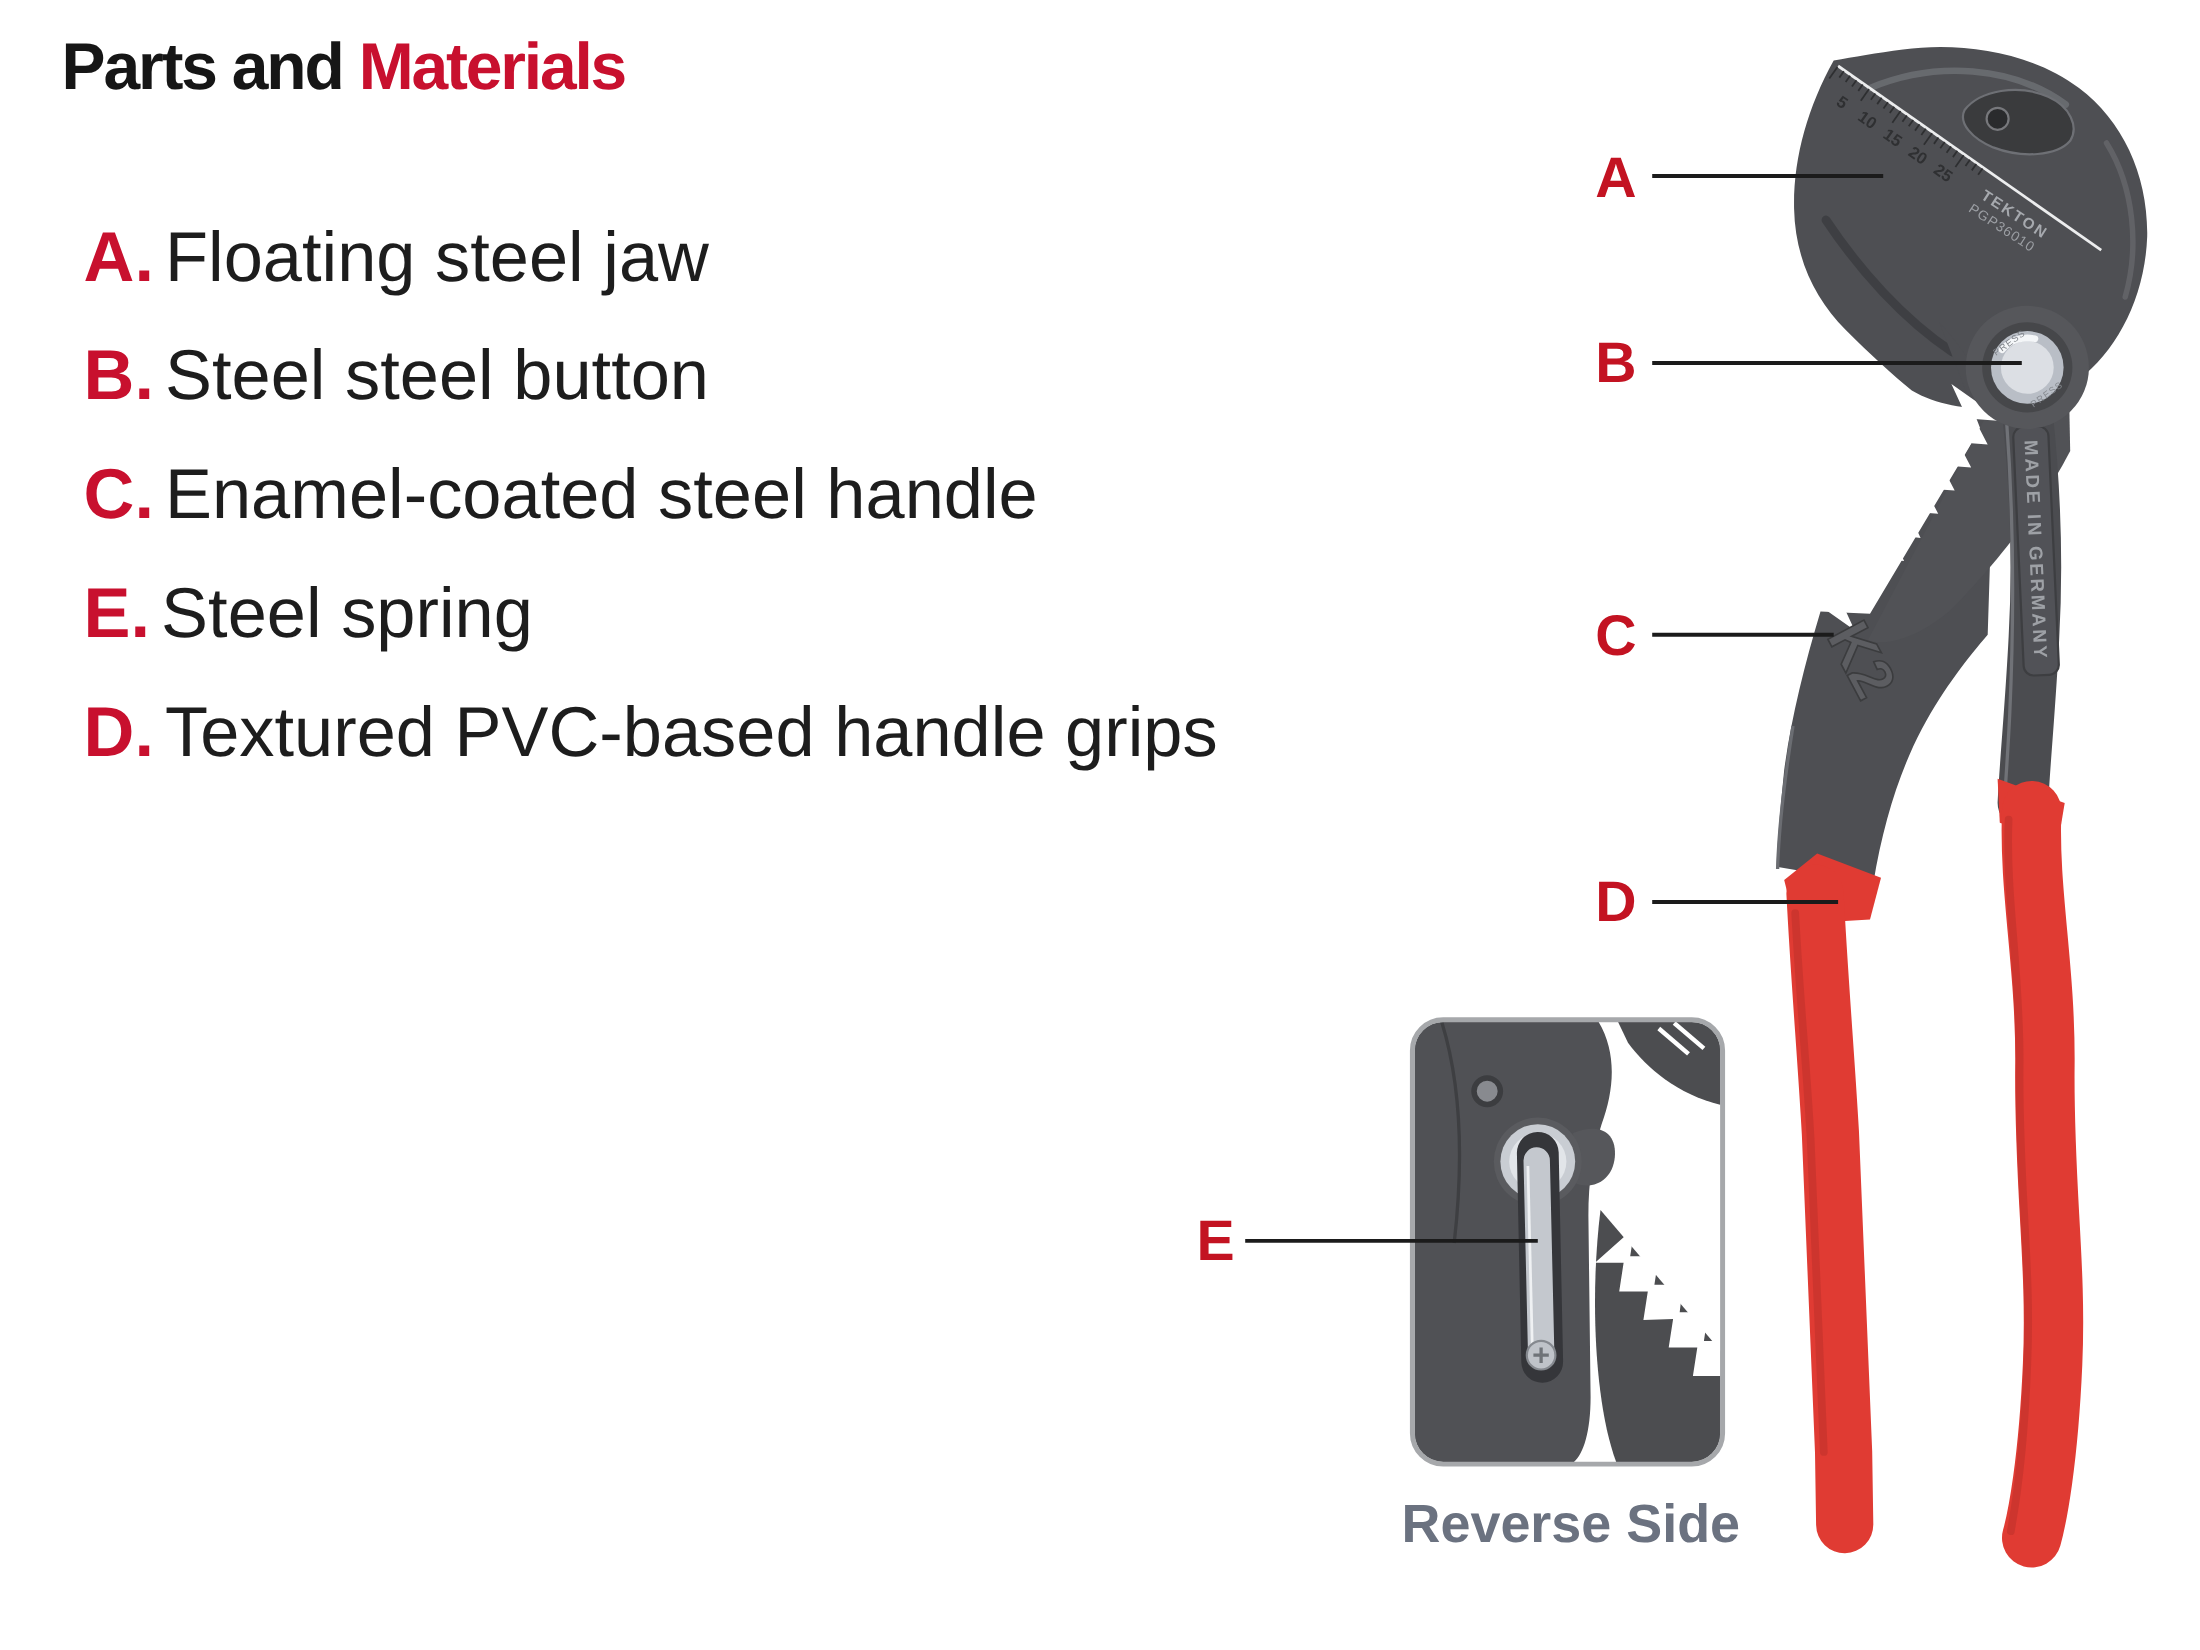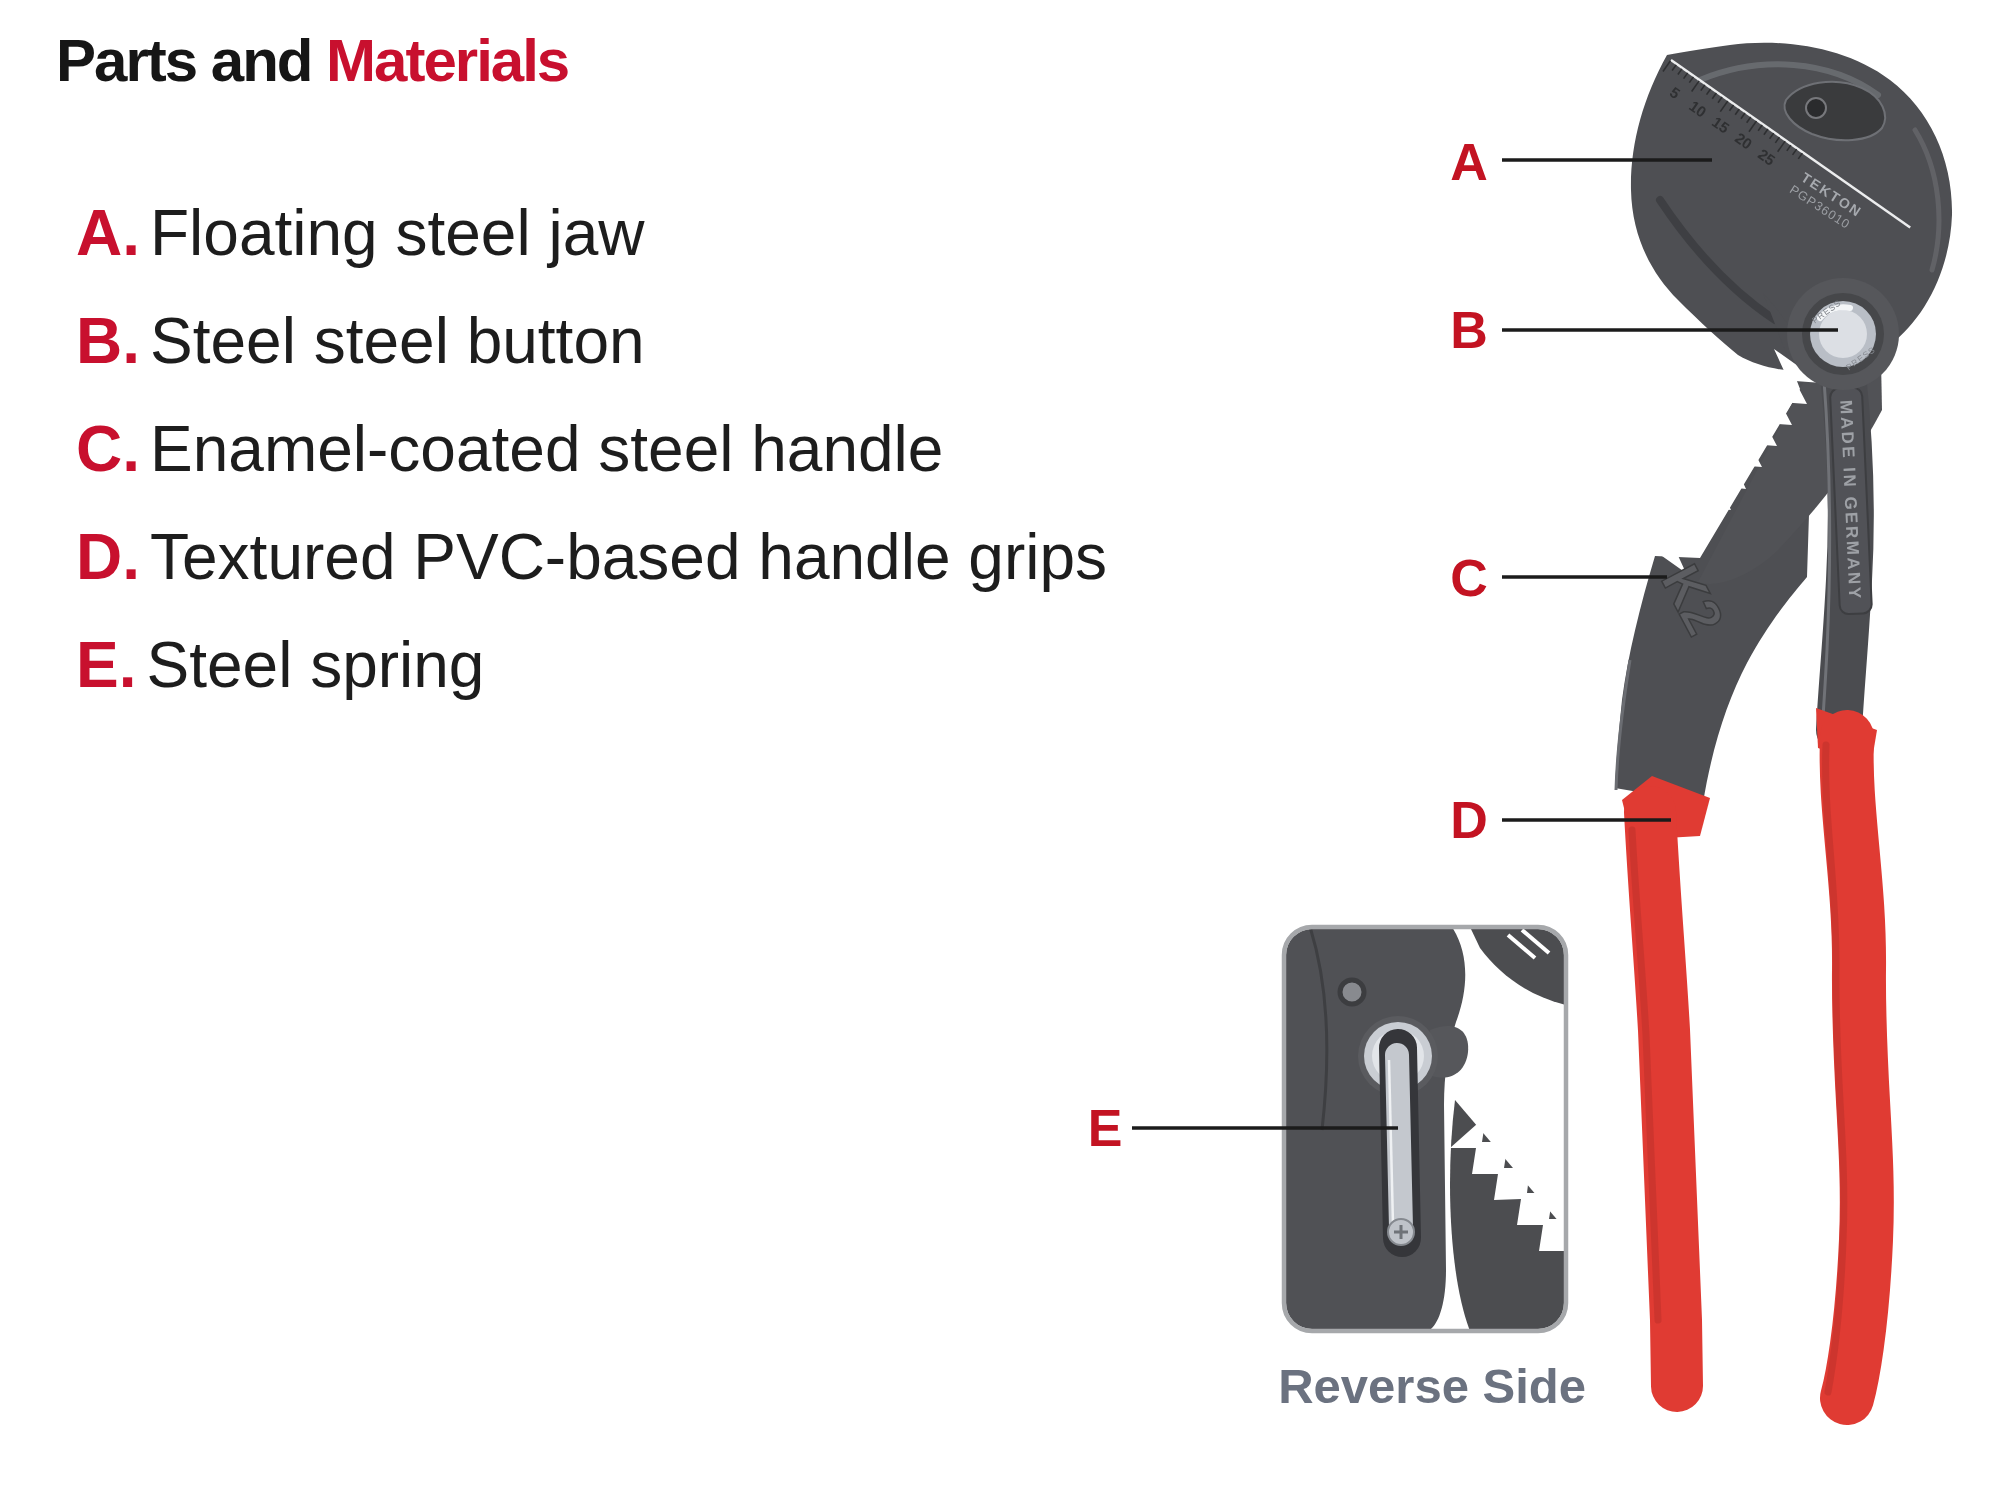--- a/index.html
+++ b/index.html
@@ -15,39 +15,39 @@
   .parts-list{position:absolute;left:76px;top:204px;list-style:none;margin:0;padding:0;}
   .parts-list li{
     font-size:64px;color:#1d1d1d;margin:0 0 50px 0;line-height:58px;white-space:nowrap;
   }
   .parts-list .letter{color:#C8102E;font-weight:bold;margin-right:10px;}
   .callout{
     position:absolute;transform:translate(-50%,-50%);
     font-size:52px;font-weight:bold;color:#C31322;line-height:1;
   }
   .inset-caption{
-    position:absolute;left:1270px;top:1358px;width:316px;text-align:right;
+    position:absolute;left:1270px;top:1358px;width:316px;text-align:center;
     font-size:49px;font-weight:bold;color:#6B7280;white-space:nowrap;
   }
   svg.art{position:absolute;left:0;top:0;}
   text{font-family:"Liberation Sans",sans-serif;}
 </style>
 </head>
 <body>
 
 <div class="page">
 
   <div class="title"><span>Parts and </span><span class="hl">Materials</span></div>
 
   <ul class="parts-list">
     <li><span class="letter">A.</span><span>Floating steel jaw</span></li>
     <li><span class="letter">B.</span><span>Steel steel button</span></li>
     <li><span class="letter">C.</span><span>Enamel-coated steel handle</span></li>
+    <li><span class="letter">E.</span><span>Steel spring</span></li>
     <li><span class="letter">D.</span><span>Textured PVC-based handle grips</span></li>
-    <li><span class="letter">E.</span><span>Steel spring</span></li>
   </ul>
 
   <svg class="art" width="2000" height="1500" viewBox="0 0 2000 1500">
     <defs>
       <clipPath id="insetClip">
           <rect x="1286" y="929" width="278" height="400" rx="26"></rect>
         </clipPath>
     </defs>
 
     <path d="M 1667,55

